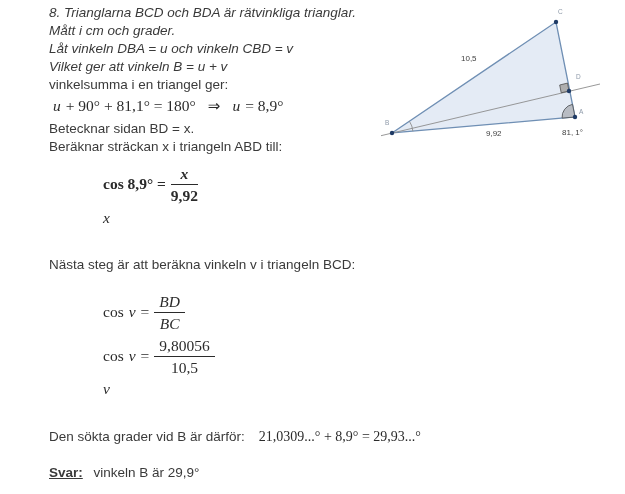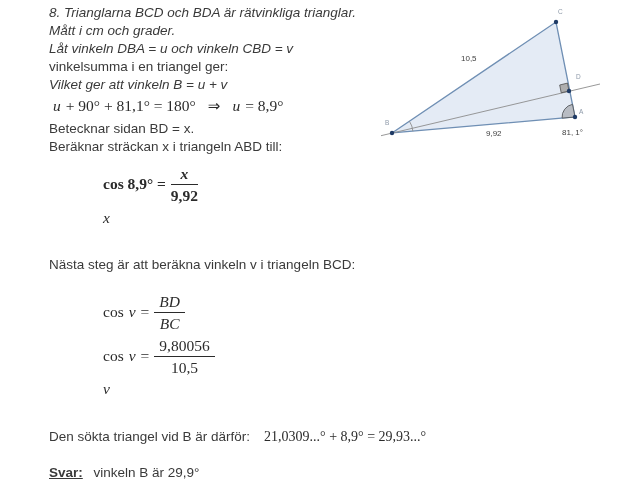--- a/index.html
+++ b/index.html
@@ -57,22 +57,22 @@
 </style>
 </head>
 <body>
 
 <div class="page">
   <div class="content">
 
     <p class="t it">8.  Trianglarna BCD och BDA är rätvinkliga trianglar.</p>
     <p class="t it">Mått i cm och grader.</p>
     <p class="t it">Låt vinkeln DBA = u och vinkeln CBD = v</p>
+    <p class="t it">Vilket ger att vinkeln B = u + v</p>
     <p class="t">vinkelsumma i en triangel ger:</p>
-    <p class="t it">Vilket ger att vinkeln B = u + v</p>
 
     <div class="math-row row-anglesum">
       <span class="var">u</span>
       <span>+ 90° + 81,1° = 180°</span>
       <span class="arrow">⇒</span>
       <span class="var">u</span>
       <span>= 8,9°</span>
     </div>
 
     <p class="t mt-bet">Betecknar sidan BD = x.</p>
@@ -110,21 +110,21 @@
         <span class="num">9,80056</span>
         <span class="den">10,5</span>
       </span>
     </div>
 
     <div class="math-row ml eq2c">
       <span class="var">v</span>
     </div>
 
     <p class="t concl">
-      <span>Den sökta triangel vid B är därför:</span>
+      <span>Den sökta grader vid B är därför:</span>
       <span class="math-inline">21,0309...° + 8,9° = 29,93...°</span>
     </p>
 
     <p class="t svar">
       <b>Svar:</b>
       <span>vinkeln B är 29,9°</span>
     </p>
   </div>
 
   <svg class="diagram" viewBox="380 0 245 150">

